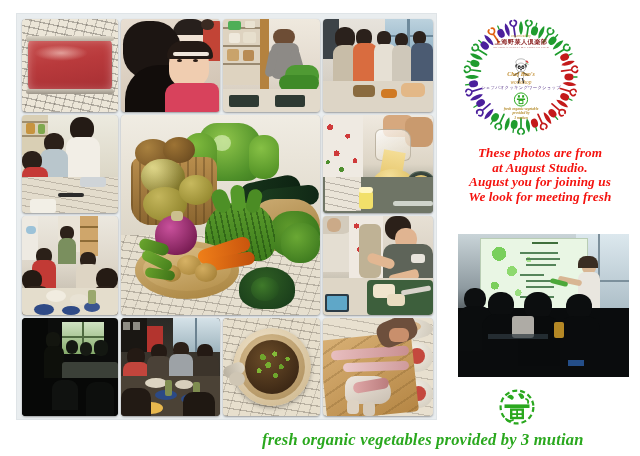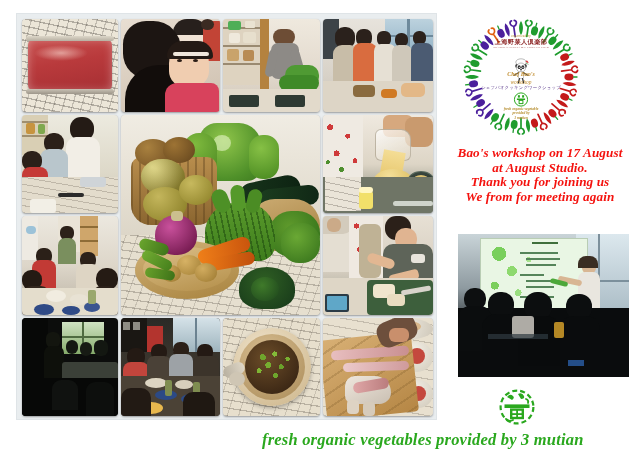--- a/index.html
+++ b/index.html
@@ -752,24 +752,24 @@
     <span class="logo-line logo-workshop">workshop</span>
     <span class="logo-line logo-jp">シェフバオクッキングワークショップ</span>
     <span class="logo-line" style="height:16px;"></span>
     <span class="logo-line logo-fresh">fresh organic vegetable</span>
     <span class="logo-line logo-fresh">provided  by</span>
     <span class="logo-line logo-fresh">1 mutian</span>
   </div>
 </div>
 
 <div id="message-block">
-  <span class="msg-line">Bao's workshop on 17 August</span>
+  <span class="msg-line">These photos are from</span>
   <span class="msg-line">at August Studio.</span>
-  <span class="msg-line">Thank you for joining us</span>
-  <span class="msg-line">We from for meeting again</span>
+  <span class="msg-line">August you for joining us</span>
+  <span class="msg-line">We look for meeting fresh</span>
 </div>
 
 <div id="talk-photo">
   <div class="lyr" style="left:0;top:0;width:171px;height:143px;background:linear-gradient(180deg,#c9d4d8 0%,#8e9aa0 38%,#1b1f22 70%,#0a0c0d 100%);"></div>
   <div class="lyr" style="left:118px;top:0px;width:53px;height:98px;background:linear-gradient(180deg,#dce8ee,#9fb2bc);"></div>
   <div class="lyr" style="left:140px;top:0px;width:2px;height:98px;background:#7c909c;"></div>
   <div class="lyr" style="left:118px;top:46px;width:53px;height:2px;background:#7c909c;"></div>
   <div class="lyr" style="left:22px;top:4px;width:106px;height:72px;background:#e9f6e4;border:1px solid #b9cdb4;"></div>
   <div class="lyr" style="left:22px;top:4px;width:106px;height:72px;background:
        radial-gradient(circle at 18% 22%, #79cf5c 0 7px, rgba(0,0,0,0) 7px),

